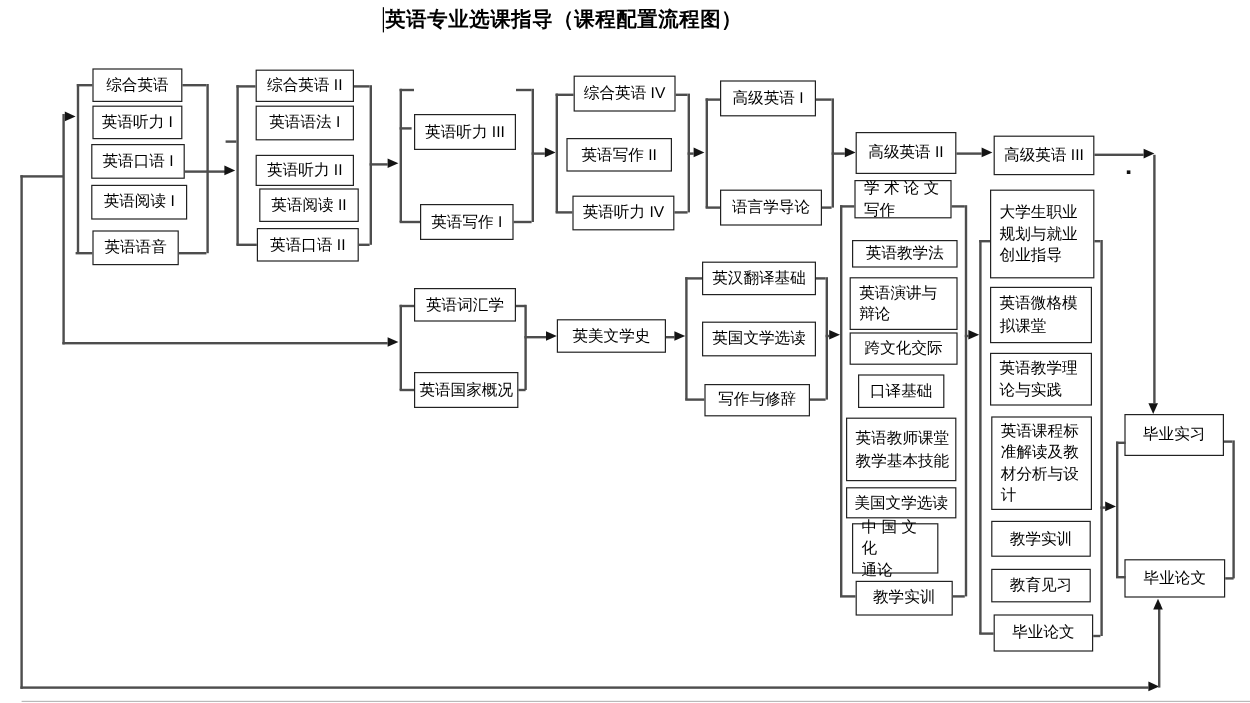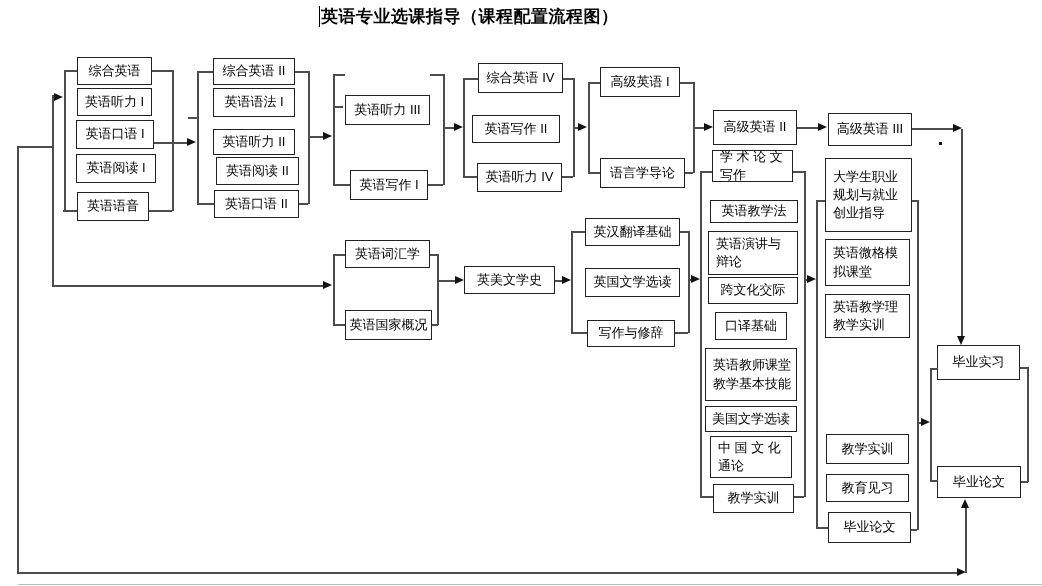--- a/index.html
+++ b/index.html
@@ -72,31 +72,35 @@
   <div class="box tl" style="left:712px;top:150px;width:81px;height:32px">学 术 论 文
 写作</div>
   <div class="box" style="left:710px;top:200px;width:88px;height:23px">英语教学法</div>
   <div class="box tl" style="left:708px;top:231px;width:90px;height:44px">英语演讲与
 辩论</div>
   <div class="box" style="left:708px;top:277px;width:90px;height:27px">跨文化交际</div>
   <div class="box" style="left:715px;top:312px;width:72px;height:28px">口译基础</div>
   <div class="box tl" style="left:705px;top:348px;width:92px;height:53px">英语教师课堂
 教学基本技能</div>
   <div class="box" style="left:705px;top:406px;width:92px;height:26px">美国文学选读</div>
-  <div class="box tl" style="left:710px;top:436px;width:82px;height:42px">中 国 文 化
+  <div class="box tl" style="left:710px;top:436px;width:72px;height:42px">中 国 文 化
 通论</div>
   <div class="box" style="left:713px;top:484px;width:81px;height:29px">教学实训</div>
 
   <div class="box tl" style="left:825px;top:158px;width:87px;height:74px">大学生职业
 规划与就业
 创业指导</div>
   <div class="box tl" style="left:825px;top:239px;width:85px;height:47px">英语微格模
 拟课堂</div>
   <div class="box tl" style="left:825px;top:294px;width:85px;height:44px">英语教学理
-教学实训</div>
+论与实践</div>
+  <div class="box tl" style="left:826px;top:347px;width:84px;height:78px">英语课程标
+准解读及教
+材分析与设
+计</div>
   <div class="box" style="left:826px;top:434px;width:83px;height:30px">教学实训</div>
   <div class="box" style="left:826px;top:474px;width:83px;height:28px">教育见习</div>
   <div class="box" style="left:828px;top:512px;width:83px;height:31px">毕业论文</div>
 
   <div class="box" style="left:937px;top:345px;width:83px;height:35px">毕业实习</div>
   <div class="box" style="left:937px;top:466px;width:84px;height:32px">毕业论文</div>
 
   <div class="v" style="left:17px;top:146px;height:428px"></div>
   <div class="h" style="left:17px;top:146px;width:36px"></div>
   <div class="v" style="left:52px;top:95px;height:192px"></div>

